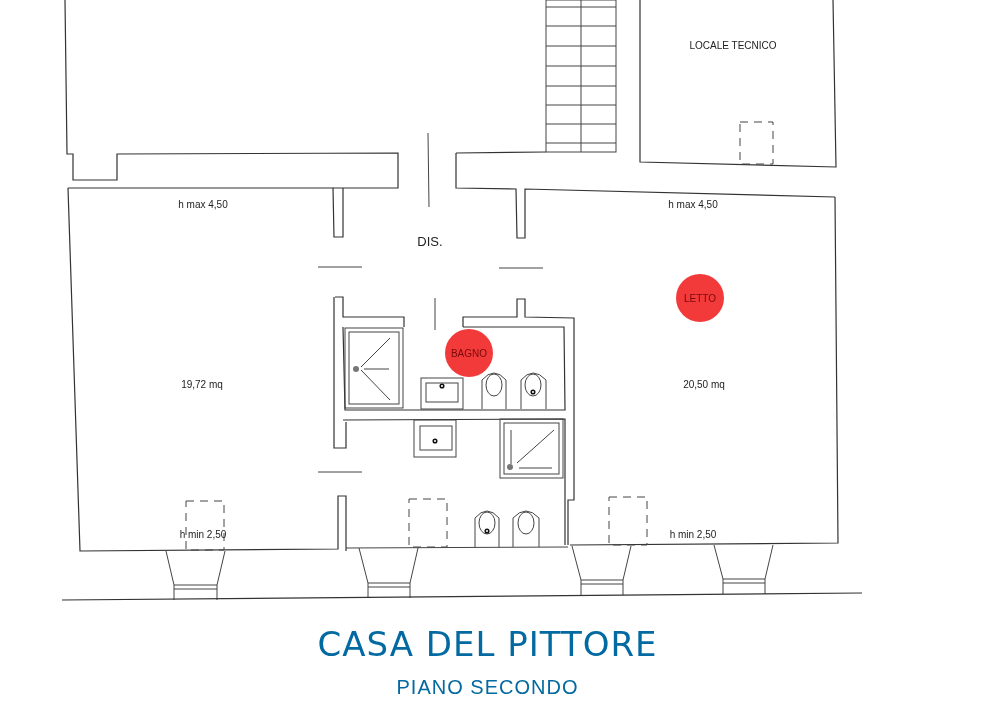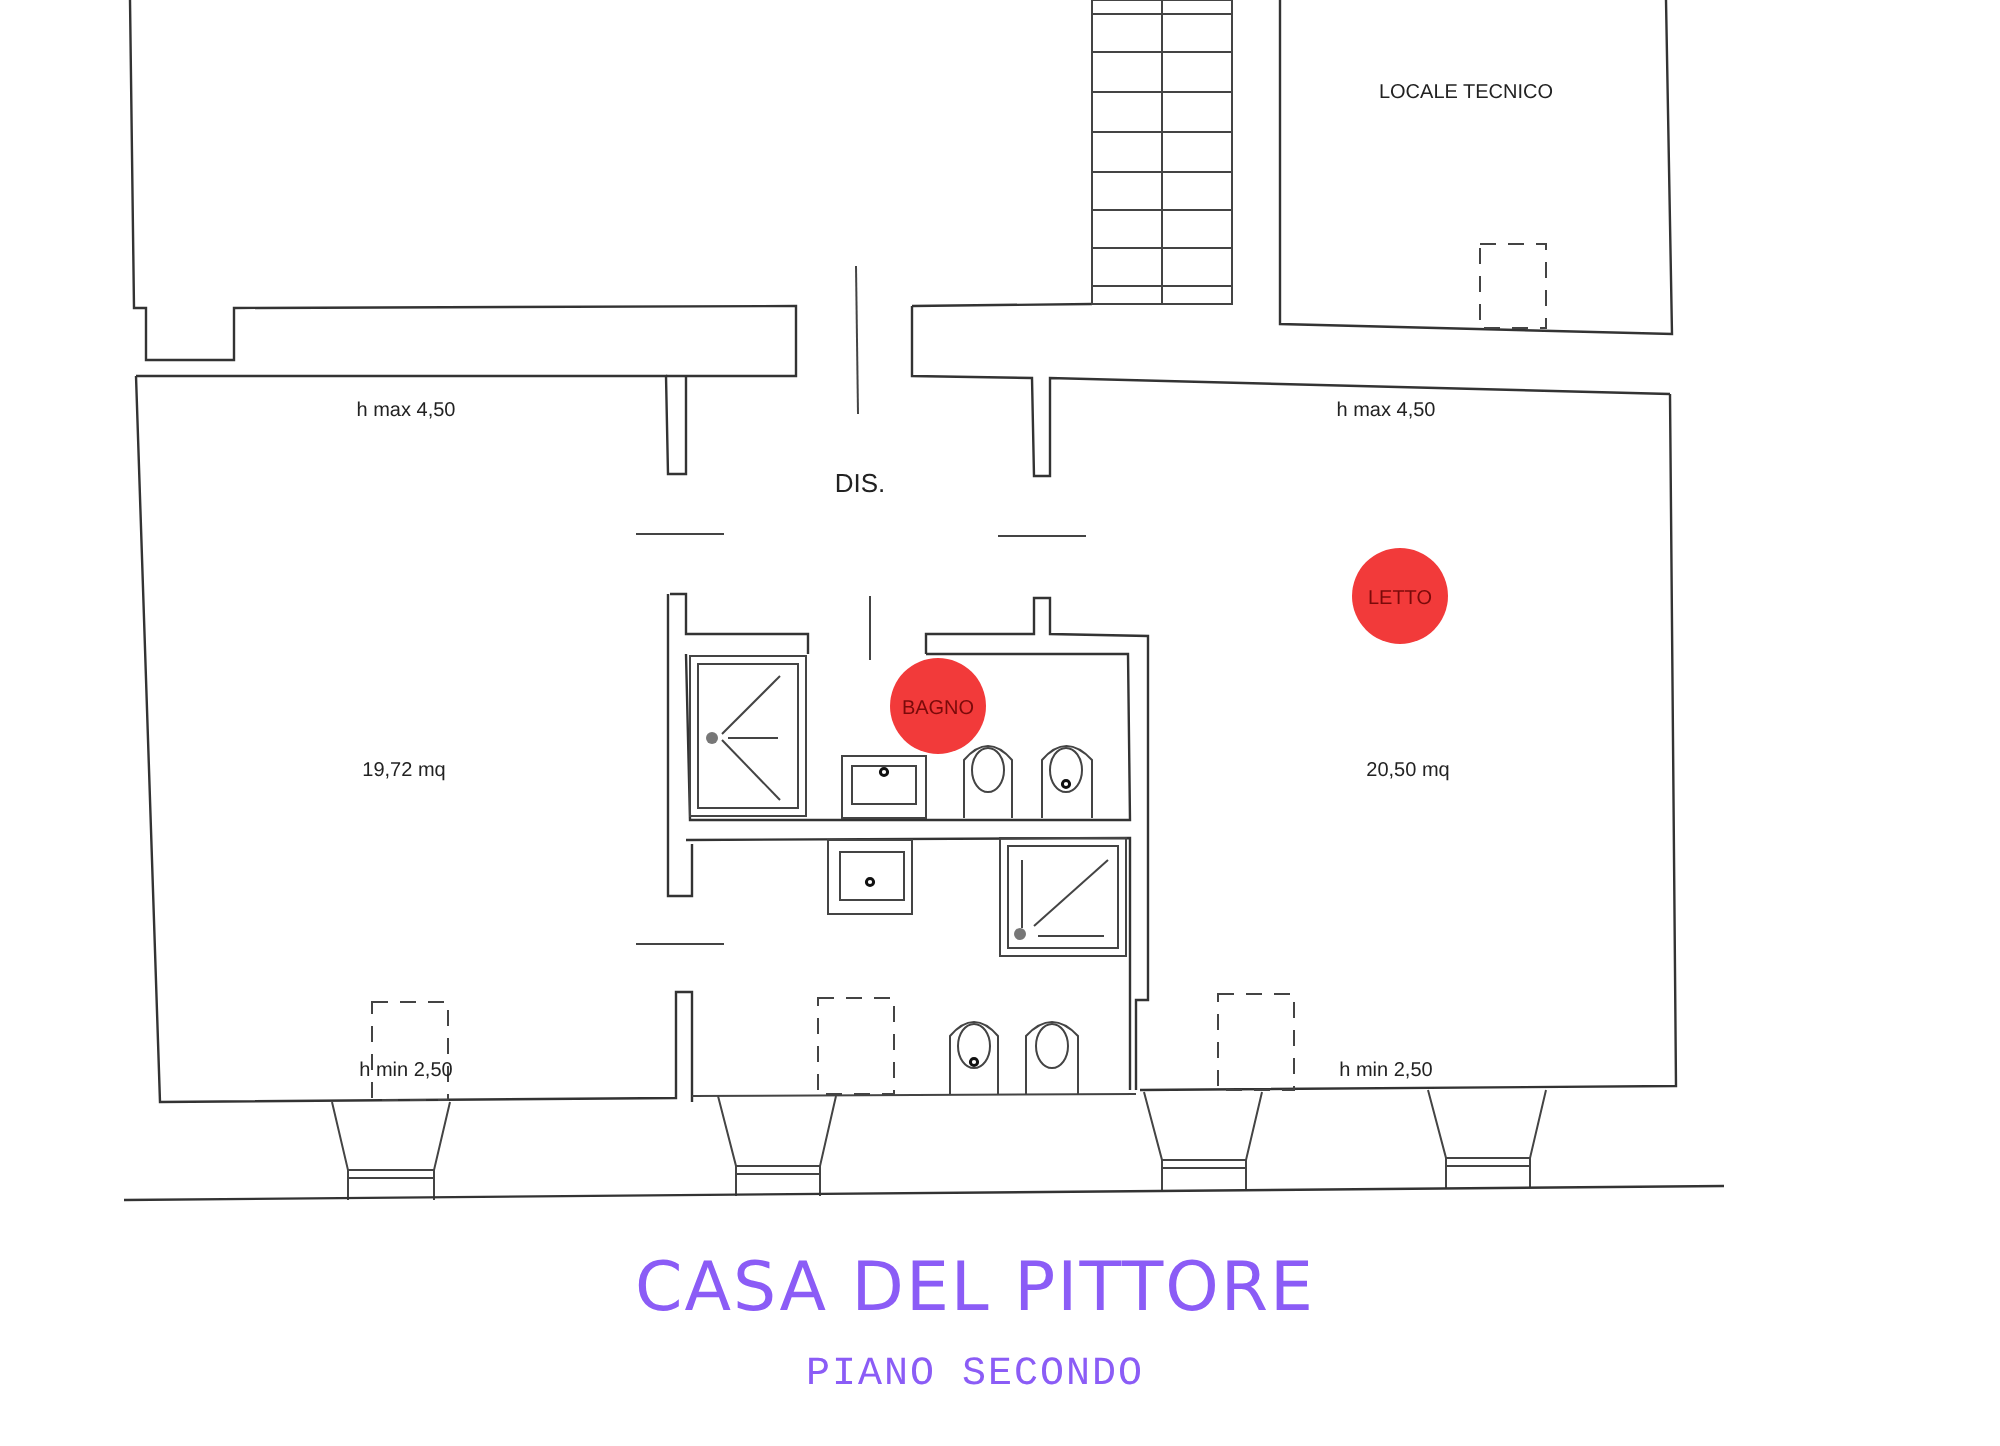--- a/index.html
+++ b/index.html
@@ -5,23 +5,23 @@
   html, body { margin: 0; padding: 0; background: #ffffff; }
   body { width: 1000px; height: 723px; position: relative; overflow: hidden; font-family: "DejaVu Sans", sans-serif; }
   svg.plan { position: absolute; left: 0; top: 0; width: 1000px; height: 723px; }
   .w { fill: none; stroke: #333; stroke-width: 1.2; }
   .thin { fill: none; stroke: #444; stroke-width: 1; }
   .dash { fill: none; stroke: #444; stroke-width: 1; stroke-dasharray: 8 6; }
   .lbl { font-family: "Liberation Sans", sans-serif; font-size: 10px; fill: #222; }
   .lbl-dis { font-family: "Liberation Sans", sans-serif; font-size: 13px; fill: #222; }
   .marker { fill: #f23a3a; }
   .marker-text { font-family: "Liberation Sans", sans-serif; font-size: 10px; fill: #7a0a0a; }
-  .title { position: absolute; left: 0; width: 975px; text-align: center; color: #8b5cf6; letter-spacing: 1px; }
+  .title { position: absolute; left: 0; width: 975px; text-align: center; color: #0369a1; letter-spacing: 1px; }
   .title-main { top: 624px; font-family: "DejaVu Sans", sans-serif; font-size: 34px; font-weight: normal; }
-  .title-sub { top: 676px; font-family: Liberation Mono, monospace; font-size: 20px; }
+  .title-sub { top: 676px; font-family: Liberation Sans, sans-serif; font-size: 20px; }
 </style>
 </head>
 <body>
 
 <svg class="plan" viewBox="0 0 1000 723" xmlns="http://www.w3.org/2000/svg">
 
   <g>
     <polyline class="w" points="65,0 67,154 73,154 73,180 117,180 117,154 398,153 398,188 333,188"></polyline>
     <polyline class="w" points="68,188 333,188 334,237 343,237 343,188"></polyline>
   </g>

